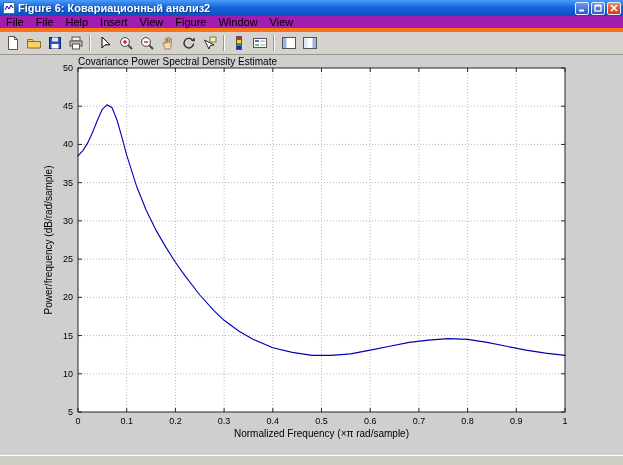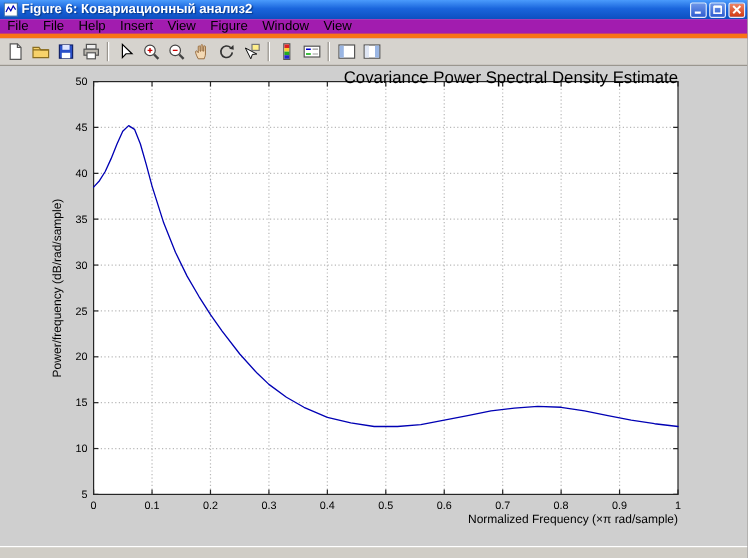--- a/index.html
+++ b/index.html
@@ -45,25 +45,25 @@
     display:inline-flex;align-items:center;justify-content:center;padding:0;margin:0;
   }
   .tb-btn svg{display:block;}
   .tb-sep{width:2px;height:16px;margin:0 3px;border-left:1px solid #9a968f;border-right:1px solid #fff;}
   
   .canvas{
     position:absolute;left:0;top:55px;width:623px;height:400px;background:#cfcfcf;
   }
   .canvas svg.plot{position:absolute;left:0;top:0;font-family:"Liberation Sans",sans-serif;}
   .chart-title{
-    position:absolute;left:78px;top:1px;width:487px;text-align:right;
-    font-size:14px;color:#000;white-space:nowrap;
+    position:absolute;left:78px;top:1px;width:487px;text-align:left;
+    font-size:10px;color:#000;white-space:nowrap;
   }
   .xlabel{
-    position:absolute;left:78px;top:373px;width:487px;text-align:right;
+    position:absolute;left:78px;top:373px;width:487px;text-align:center;
     font-size:10px;color:#000;white-space:nowrap;
   }
   .ylabel{
     position:absolute;left:48px;top:185px;transform:translate(-50%,-50%) rotate(-90deg);
     font-size:10px;color:#000;white-space:nowrap;
   }
   
   .taskbar-strip{
     position:absolute;left:0;top:455px;width:623px;height:10px;
     background:#d0cdc6;border-top:1px solid #fff;

